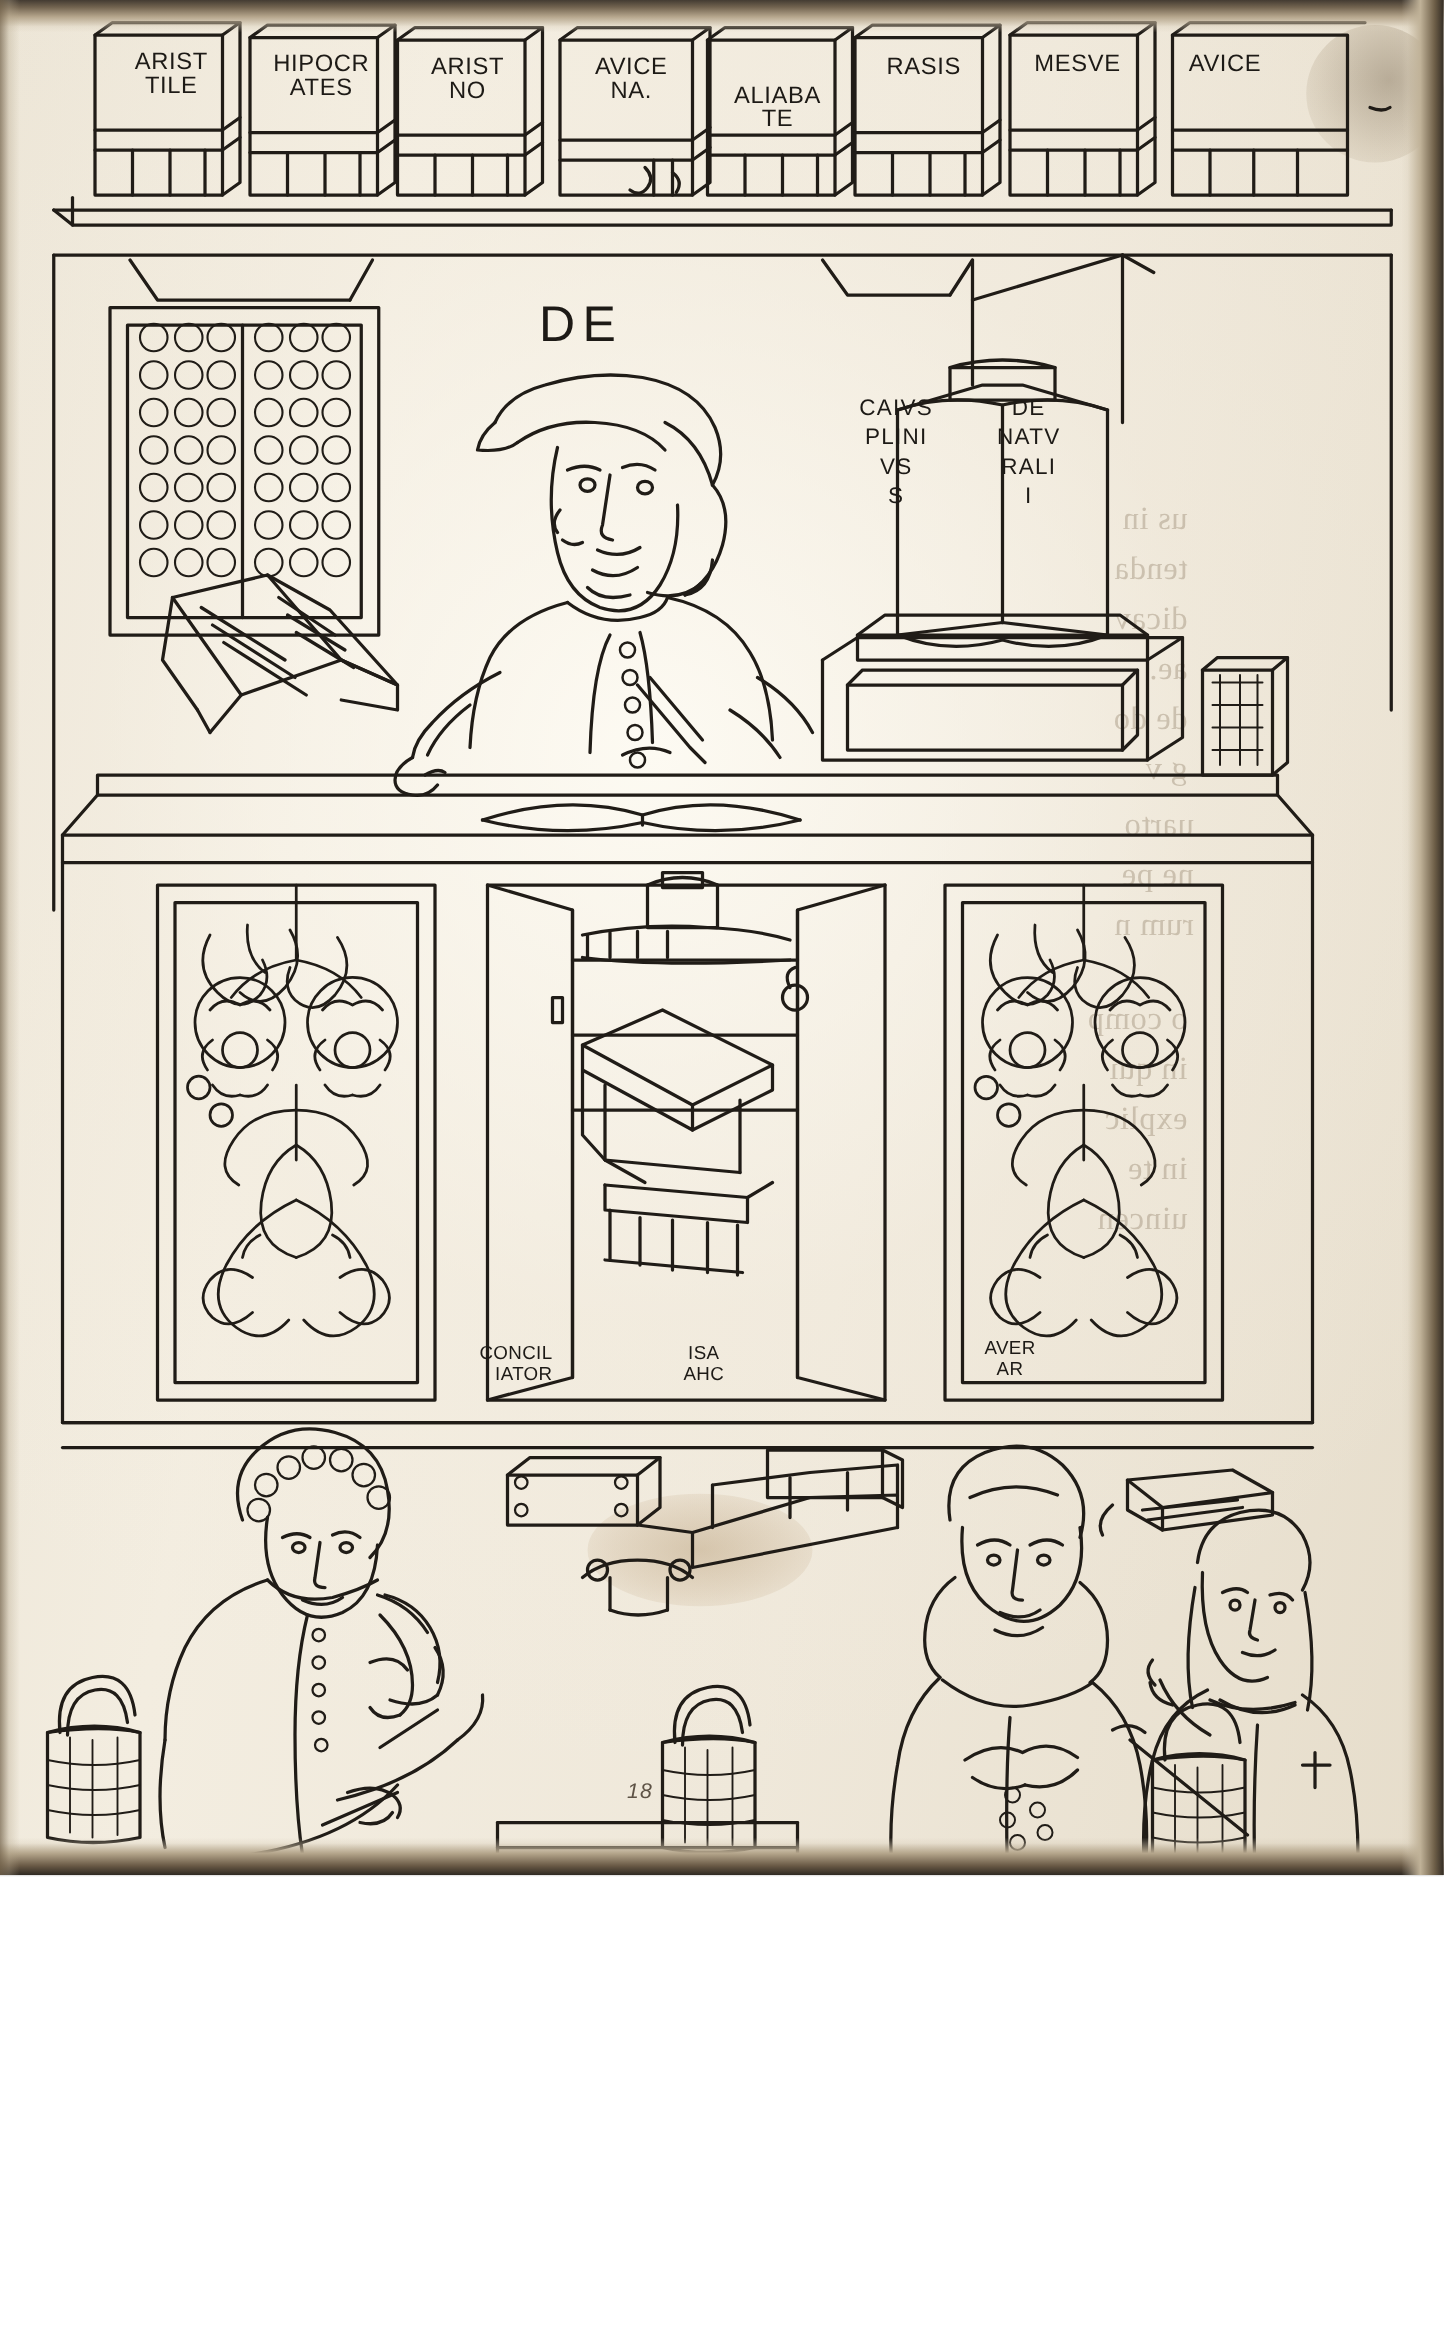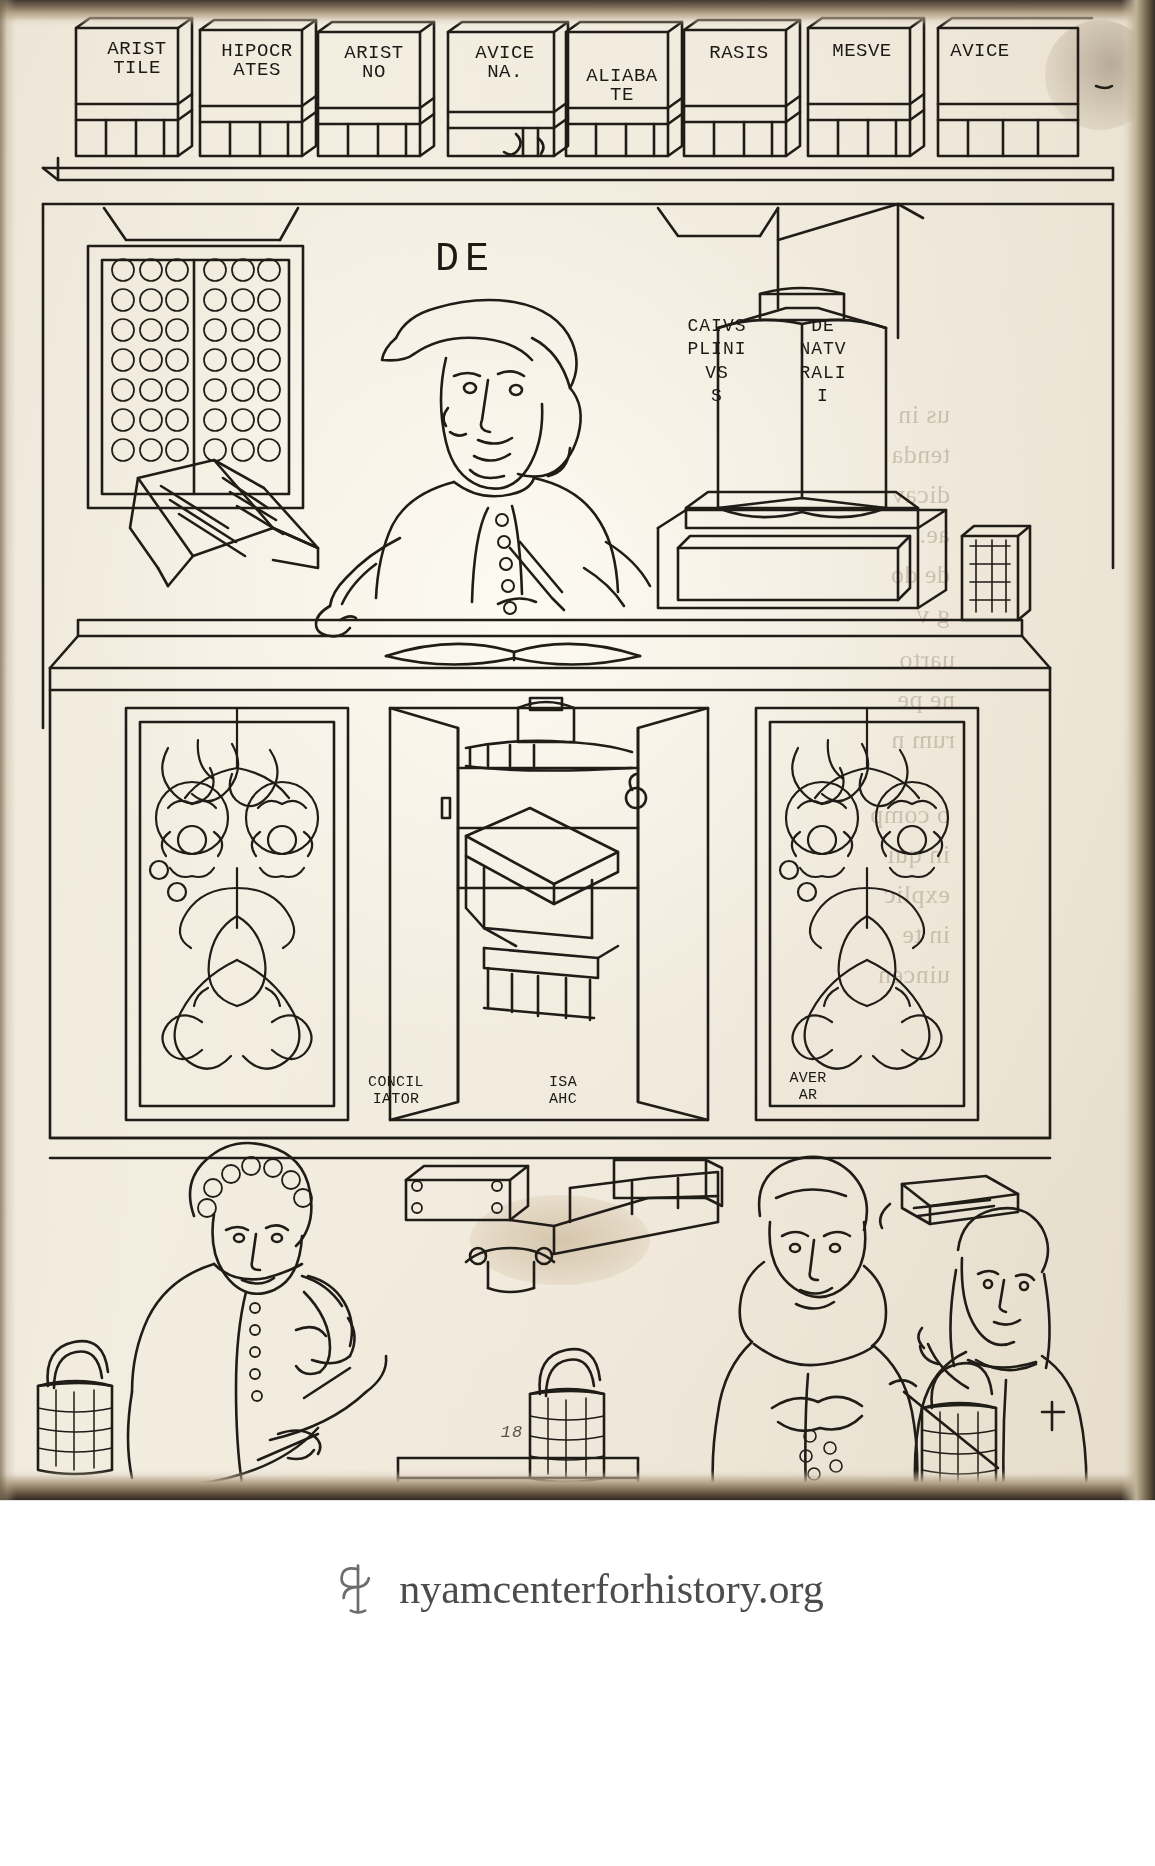--- a/index.html
+++ b/index.html
@@ -81,21 +81,21 @@
     left: 18px;
     top: 8px;
     width: 1115px;
     height: 1480px;
   }
   #woodcut svg { display:block; width:100%; height:100%; }
 
   
   .wc-label {
     position: absolute;
-    font-family: Liberation Mono, monospace;
+    font-family: Liberation Sans, sans-serif;
     color: #1d1a16;
     text-align: center;
     line-height: 1.02;
     letter-spacing: 1px;
     white-space: pre-line;
     pointer-events: none;
   }
   .shelf-label { font-size: 19px; letter-spacing: .5px; }
   .title-line { font-size: 40px; letter-spacing: 6px; }
   .book-label { font-size: 18px; letter-spacing: 1px; }
@@ -685,45 +685,32 @@
 
     <div class="wc-label book-label" style="left:662px; top:315px; width:110px; line-height:1.3;">CAIVS
 PLINI
 VS
 S</div>
     <div class="wc-label book-label" style="left:768px; top:315px; width:110px; line-height:1.3;">DE
 NATV
 RALI
 I</div>
 
-    <div class="wc-label tag-label" style="left:350px; top:1074px; width:92px; line-height:1.15;">CONCIL
+    <div class="wc-label tag-label" style="left:350px; top:1074px; width:92px; line-height:1.15;text-align:right;">CONCIL
 IATOR</div>
     <div class="wc-label tag-label" style="left:524px; top:1074px; width:78px; line-height:1.15;">ISA
 AHC</div>
     <div class="wc-label tag-label" style="left:766px; top:1070px; width:84px; line-height:1.15;">AVER
 AR</div>
 
     <div class="wc-label" style="left:492px; top:1424px; width:40px; font-size:17px; color:#5d5245; font-style:italic;">18</div>
 
     <div class="edge-top"></div>
     <div class="edge-bottom"></div>
     <div class="edge-right"></div>
     <div class="edge-left"></div>
   </div>
 
   <div id="footer">
     <div class="divider"></div>
-    <div id="credit">
-      <span class="logo">
-        <svg viewBox="0 0 60 64" xmlns="http://www.w3.org/2000/svg">
-          <g fill="none" stroke="#6d6d6d" stroke-width="3" stroke-linecap="round">
-            <path d="M30 6 L30 58"></path>
-            <path d="M30 10 q-16 -4 -18 8 q-2 12 14 12 q14 0 16 -10"></path>
-            <path d="M26 30 q-12 2 -12 12"></path>
-            <path d="M22 56 q8 4 16 0"></path>
-          </g>
-        </svg>
-      </span>
-      <span class="url">nyamcenterforhistory.org</span>
-    </div>
   </div>
 
 </div>
 
 </body></html>

